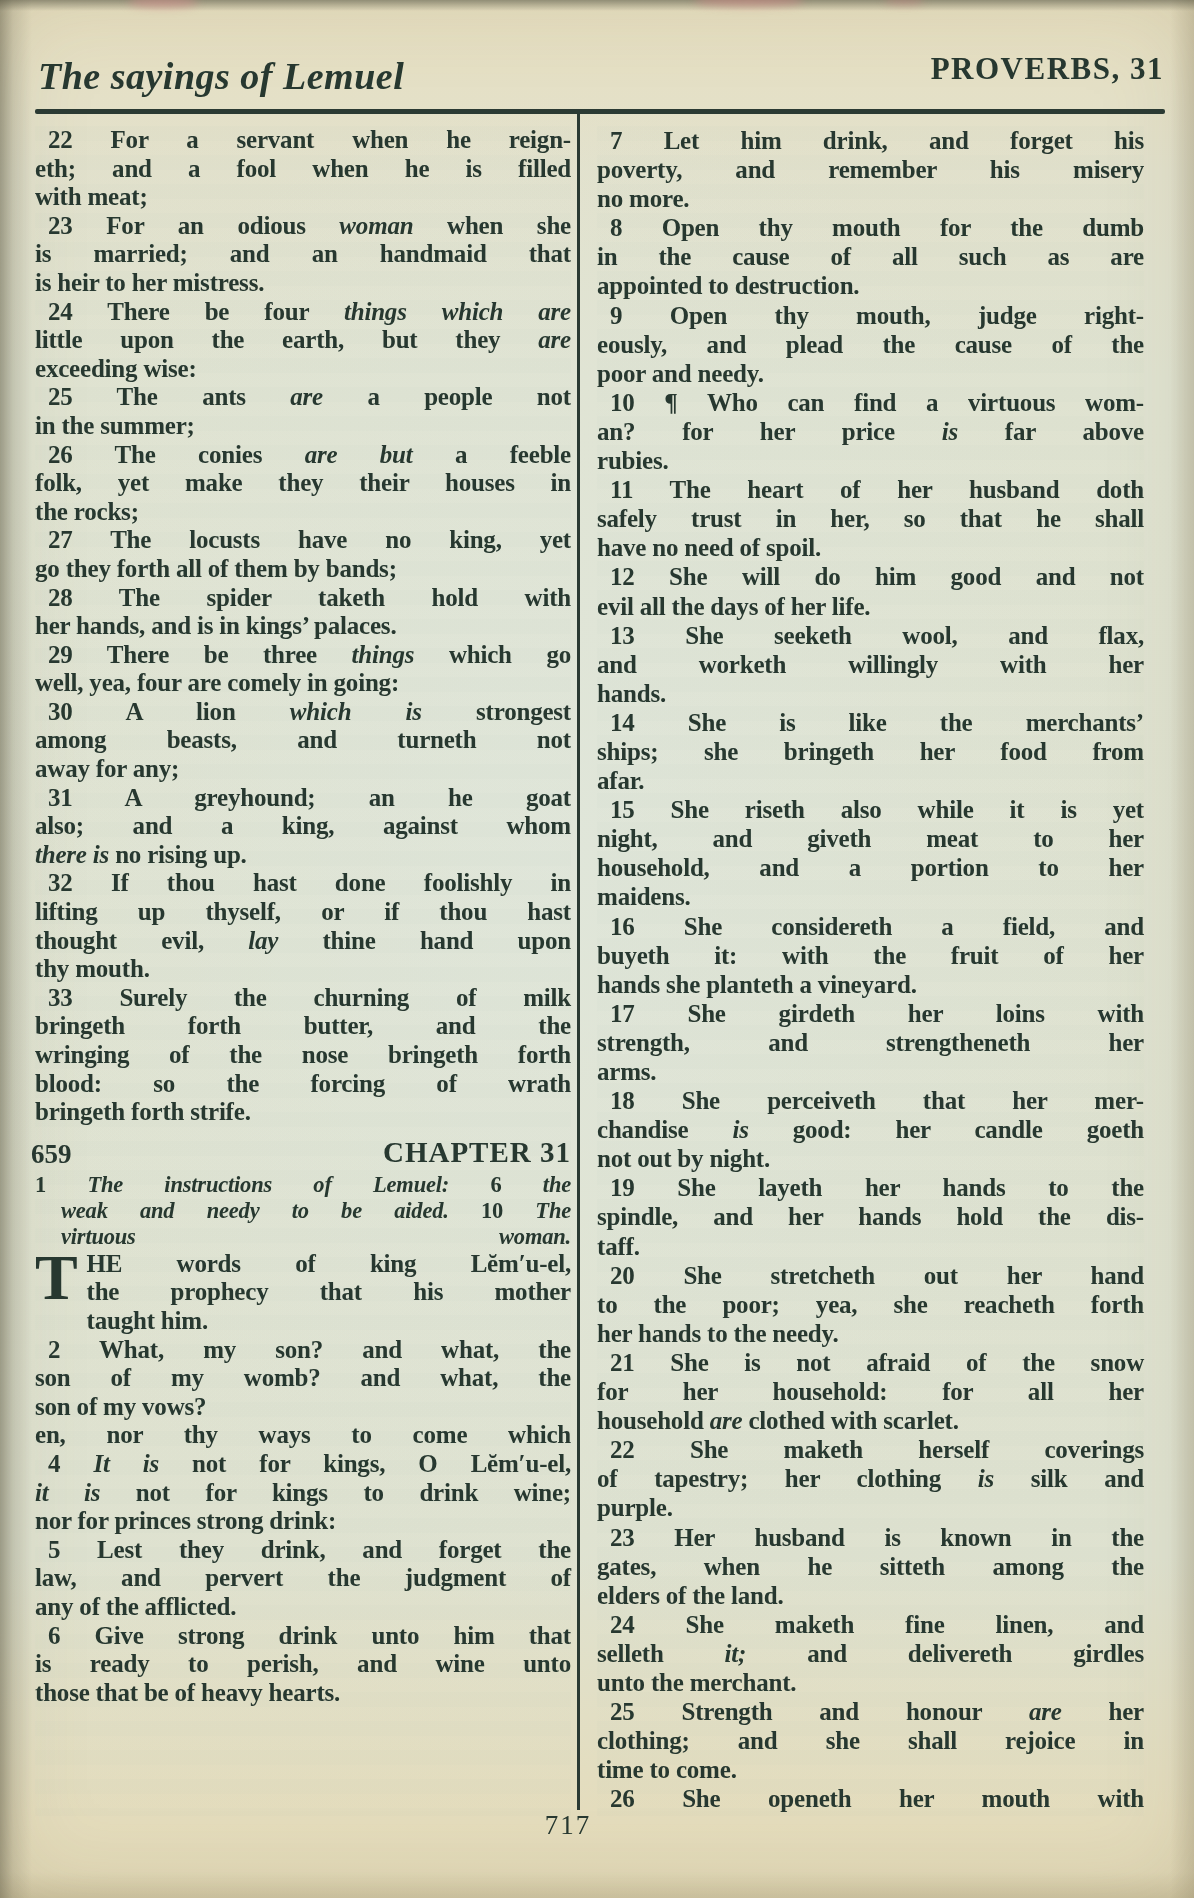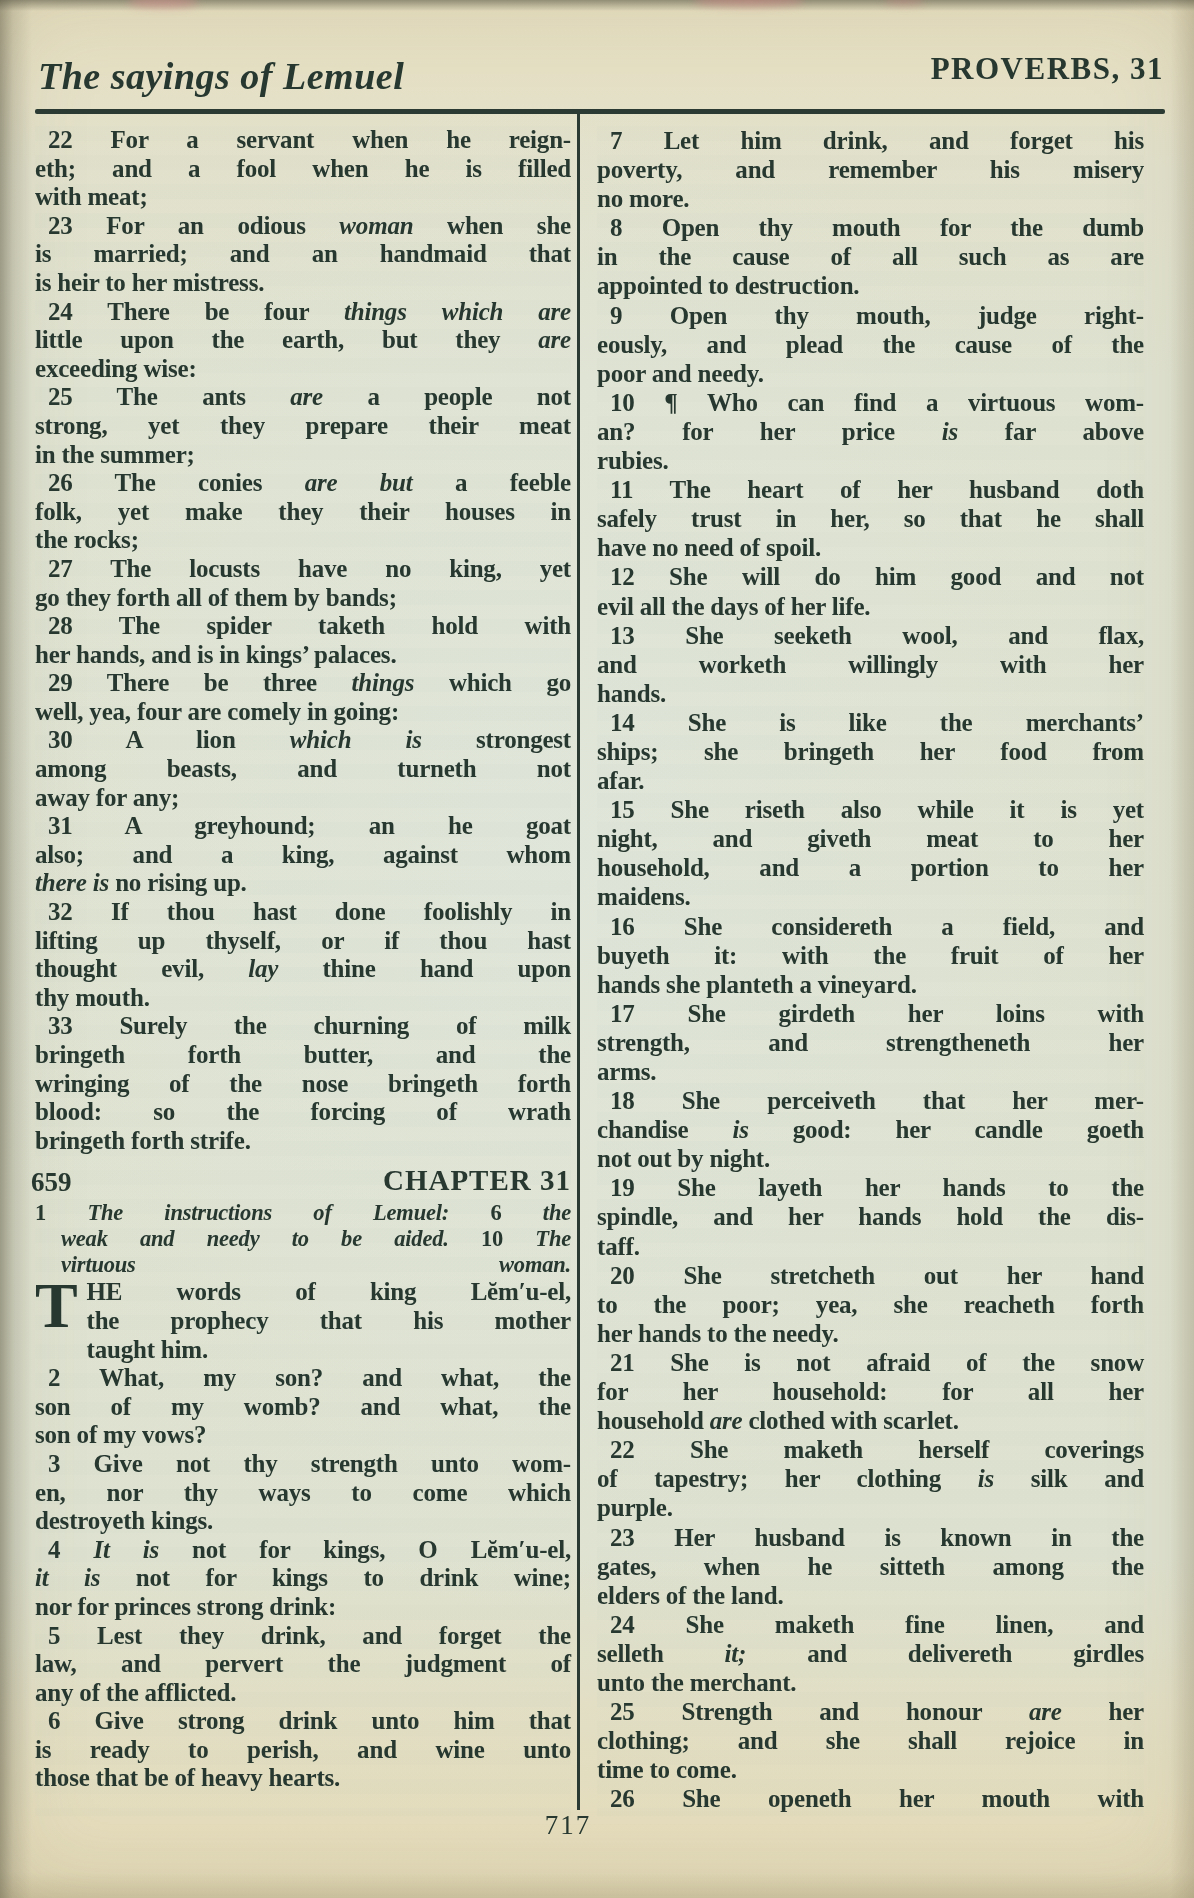--- a/index.html
+++ b/index.html
@@ -87,21 +87,20 @@
         <div class="vline"><span>is married; and an handmaid that</span></div>
         <div class="vline endline"><span>is heir to her mistress.</span></div>
       </div>
       <div class="verse">
         <div class="vline first"><span>24 There be four </span><span class="it">things which are</span></div>
         <div class="vline"><span>little upon the earth, but they </span><span class="it">are</span></div>
         <div class="vline endline"><span>exceeding wise:</span></div>
       </div>
       <div class="verse">
         <div class="vline first"><span>25 The ants </span><span class="it">are</span><span> a people not</span></div>
-        <div class="vline"><span>strong, yet they prepare their meat</span></div>
         <div class="vline endline"><span>in the summer;</span></div>
       </div>
       <div class="verse">
         <div class="vline first"><span>26 The conies </span><span class="it">are but</span><span> a feeble</span></div>
         <div class="vline"><span>folk, yet make they their houses in</span></div>
         <div class="vline endline"><span>the rocks;</span></div>
       </div>
       <div class="verse">
         <div class="vline first"><span>27 The locusts have no king, yet</span></div>
         <div class="vline endline"><span>go they forth all of them by bands;</span></div>
@@ -148,23 +147,21 @@
         <div class="vline first"><span>HE words of king Lĕm′u-el,</span></div>
         <div class="vline"><span>the prophecy that his mother</span></div>
         <div class="vline endline"><span>taught him.</span></div>
       </div>
       <div class="verse">
         <div class="vline first"><span>2 What, my son? and what, the</span></div>
         <div class="vline"><span>son of my womb? and what, the</span></div>
         <div class="vline endline"><span>son of my vows?</span></div>
       </div>
       <div class="verse">
-        <div class="vline first"><span>3 Give not thy strength unto wom-</span></div>
         <div class="vline"><span>en, nor thy ways to come which</span></div>
-        <div class="vline endline"><span>destroyeth kings.</span></div>
       </div>
       <div class="verse">
         <div class="vline first"><span>4 </span><span class="it">It is</span><span> not for kings, O Lĕm′u-el,</span></div>
         <div class="vline"><span class="it">it is</span><span> not for kings to drink wine;</span></div>
         <div class="vline endline"><span>nor for princes strong drink:</span></div>
       </div>
       <div class="verse">
         <div class="vline first"><span>5 Lest they drink, and forget the</span></div>
         <div class="vline"><span>law, and pervert the judgment of</span></div>
         <div class="vline endline"><span>any of the afflicted.</span></div>

